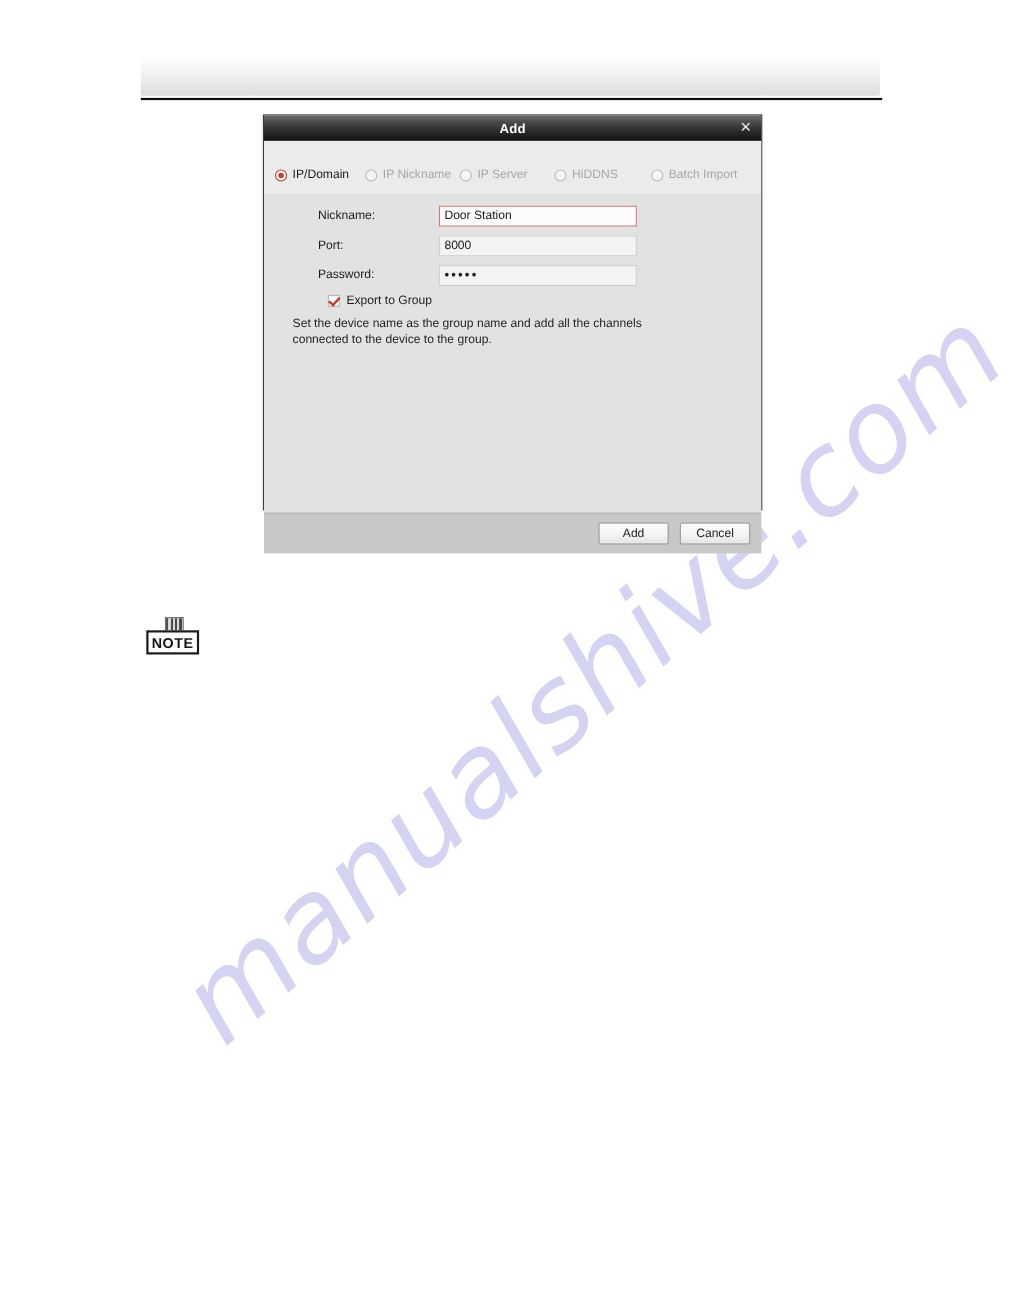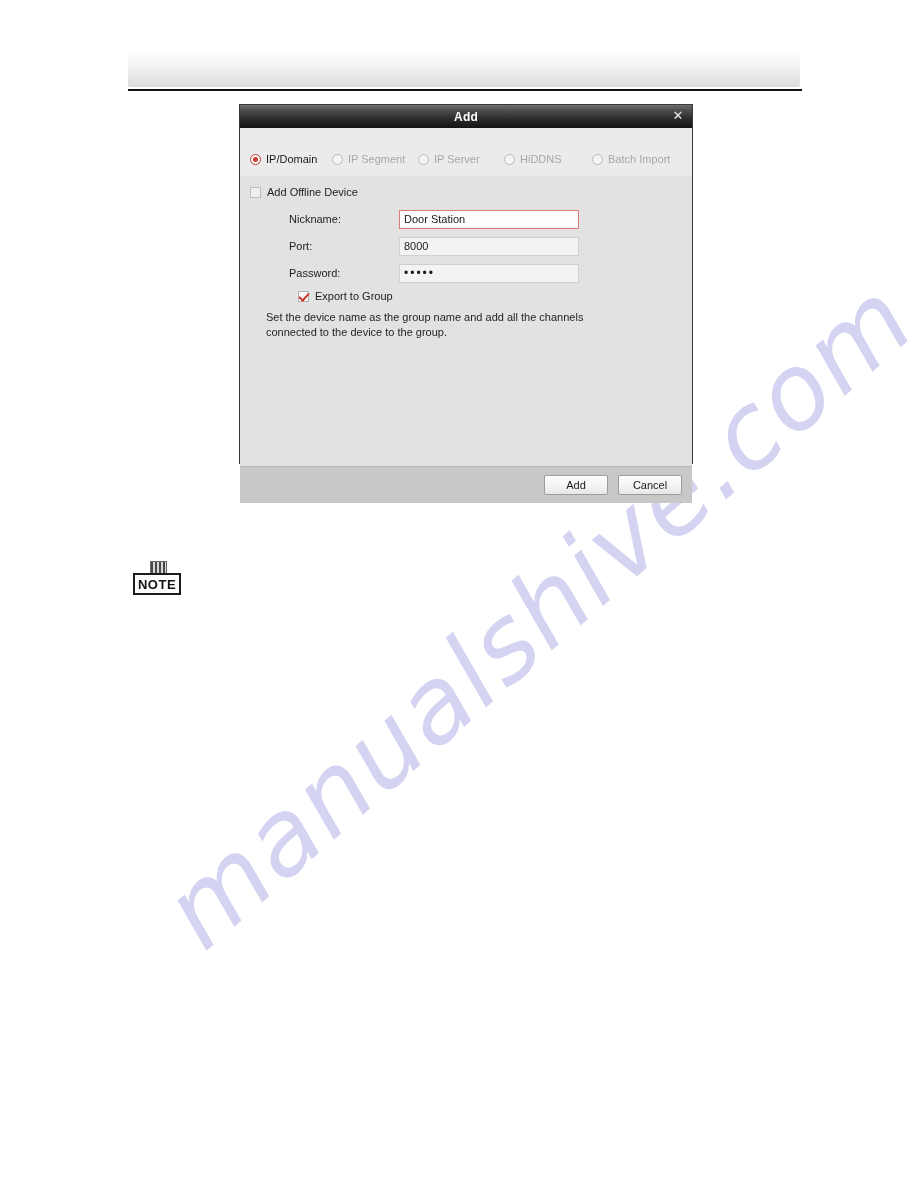--- a/index.html
+++ b/index.html
@@ -343,43 +343,39 @@
 
   <div id="adding-mode-band">
 
     <div id="radio-row">
       <div class="radio-item checked" style="width:82px">
         <span class="radio-dot"></span>
         <span class="radio-label">IP/Domain</span>
       </div>
       <div class="radio-item disabled" style="width:86px">
         <span class="radio-dot"></span>
-        <span class="radio-label">IP Segment</span>
+        <span class="radio-label">IP Nickname</span>
       </div>
       <div class="radio-item disabled" style="width:86px">
         <span class="radio-dot"></span>
         <span class="radio-label">IP Server</span>
       </div>
       <div class="radio-item disabled" style="width:88px">
         <span class="radio-dot"></span>
         <span class="radio-label">HiDDNS</span>
       </div>
       <div class="radio-item disabled">
         <span class="radio-dot"></span>
         <span class="radio-label">Batch Import</span>
       </div>
     </div>
   </div>
 
   <div id="dialog-body">
 
-    <div id="offline-row">
-      <span class="cbox"></span>
-      <span id="offline-label">Add Offline Device</span>
-    </div>
 
     <div class="field-row">
       <span class="field-label">Nickname:</span>
       <input class="field-input focused" type="text" value="Door Station" style="">
     </div>
 
 
     <div class="field-row">
       <span class="field-label">Port:</span>
       <input class="field-input" type="text" value="8000" style="">

